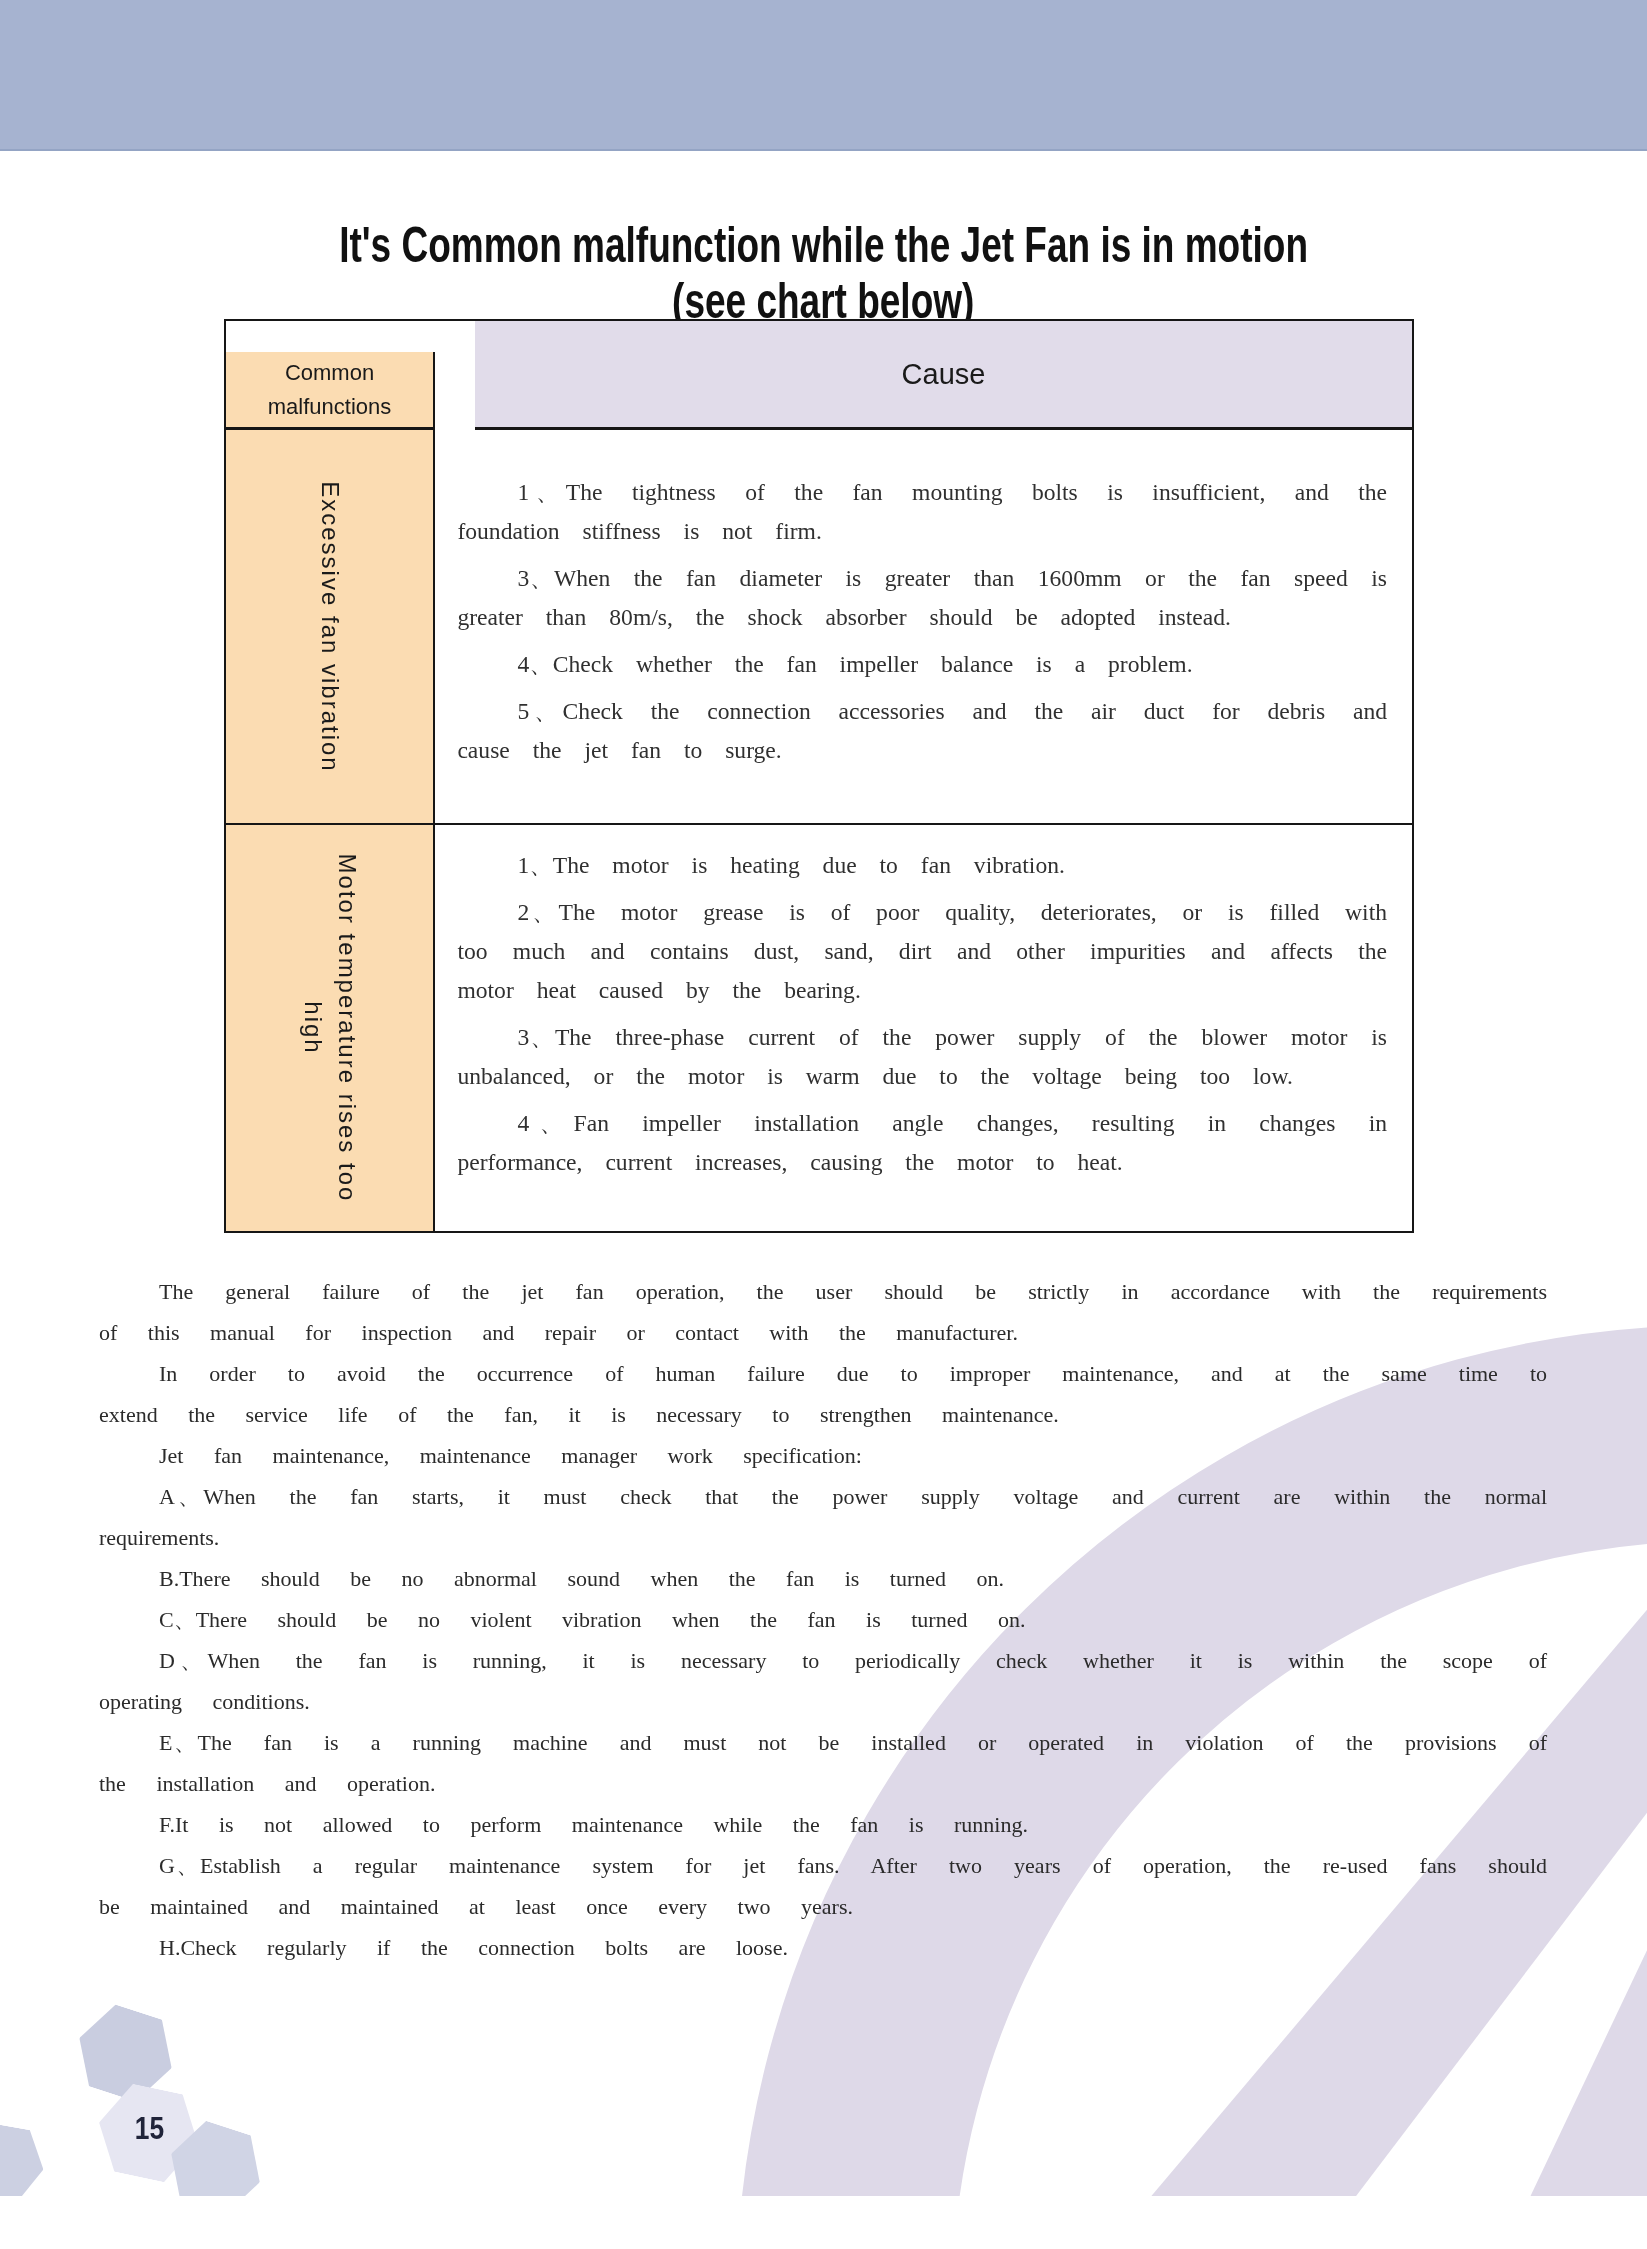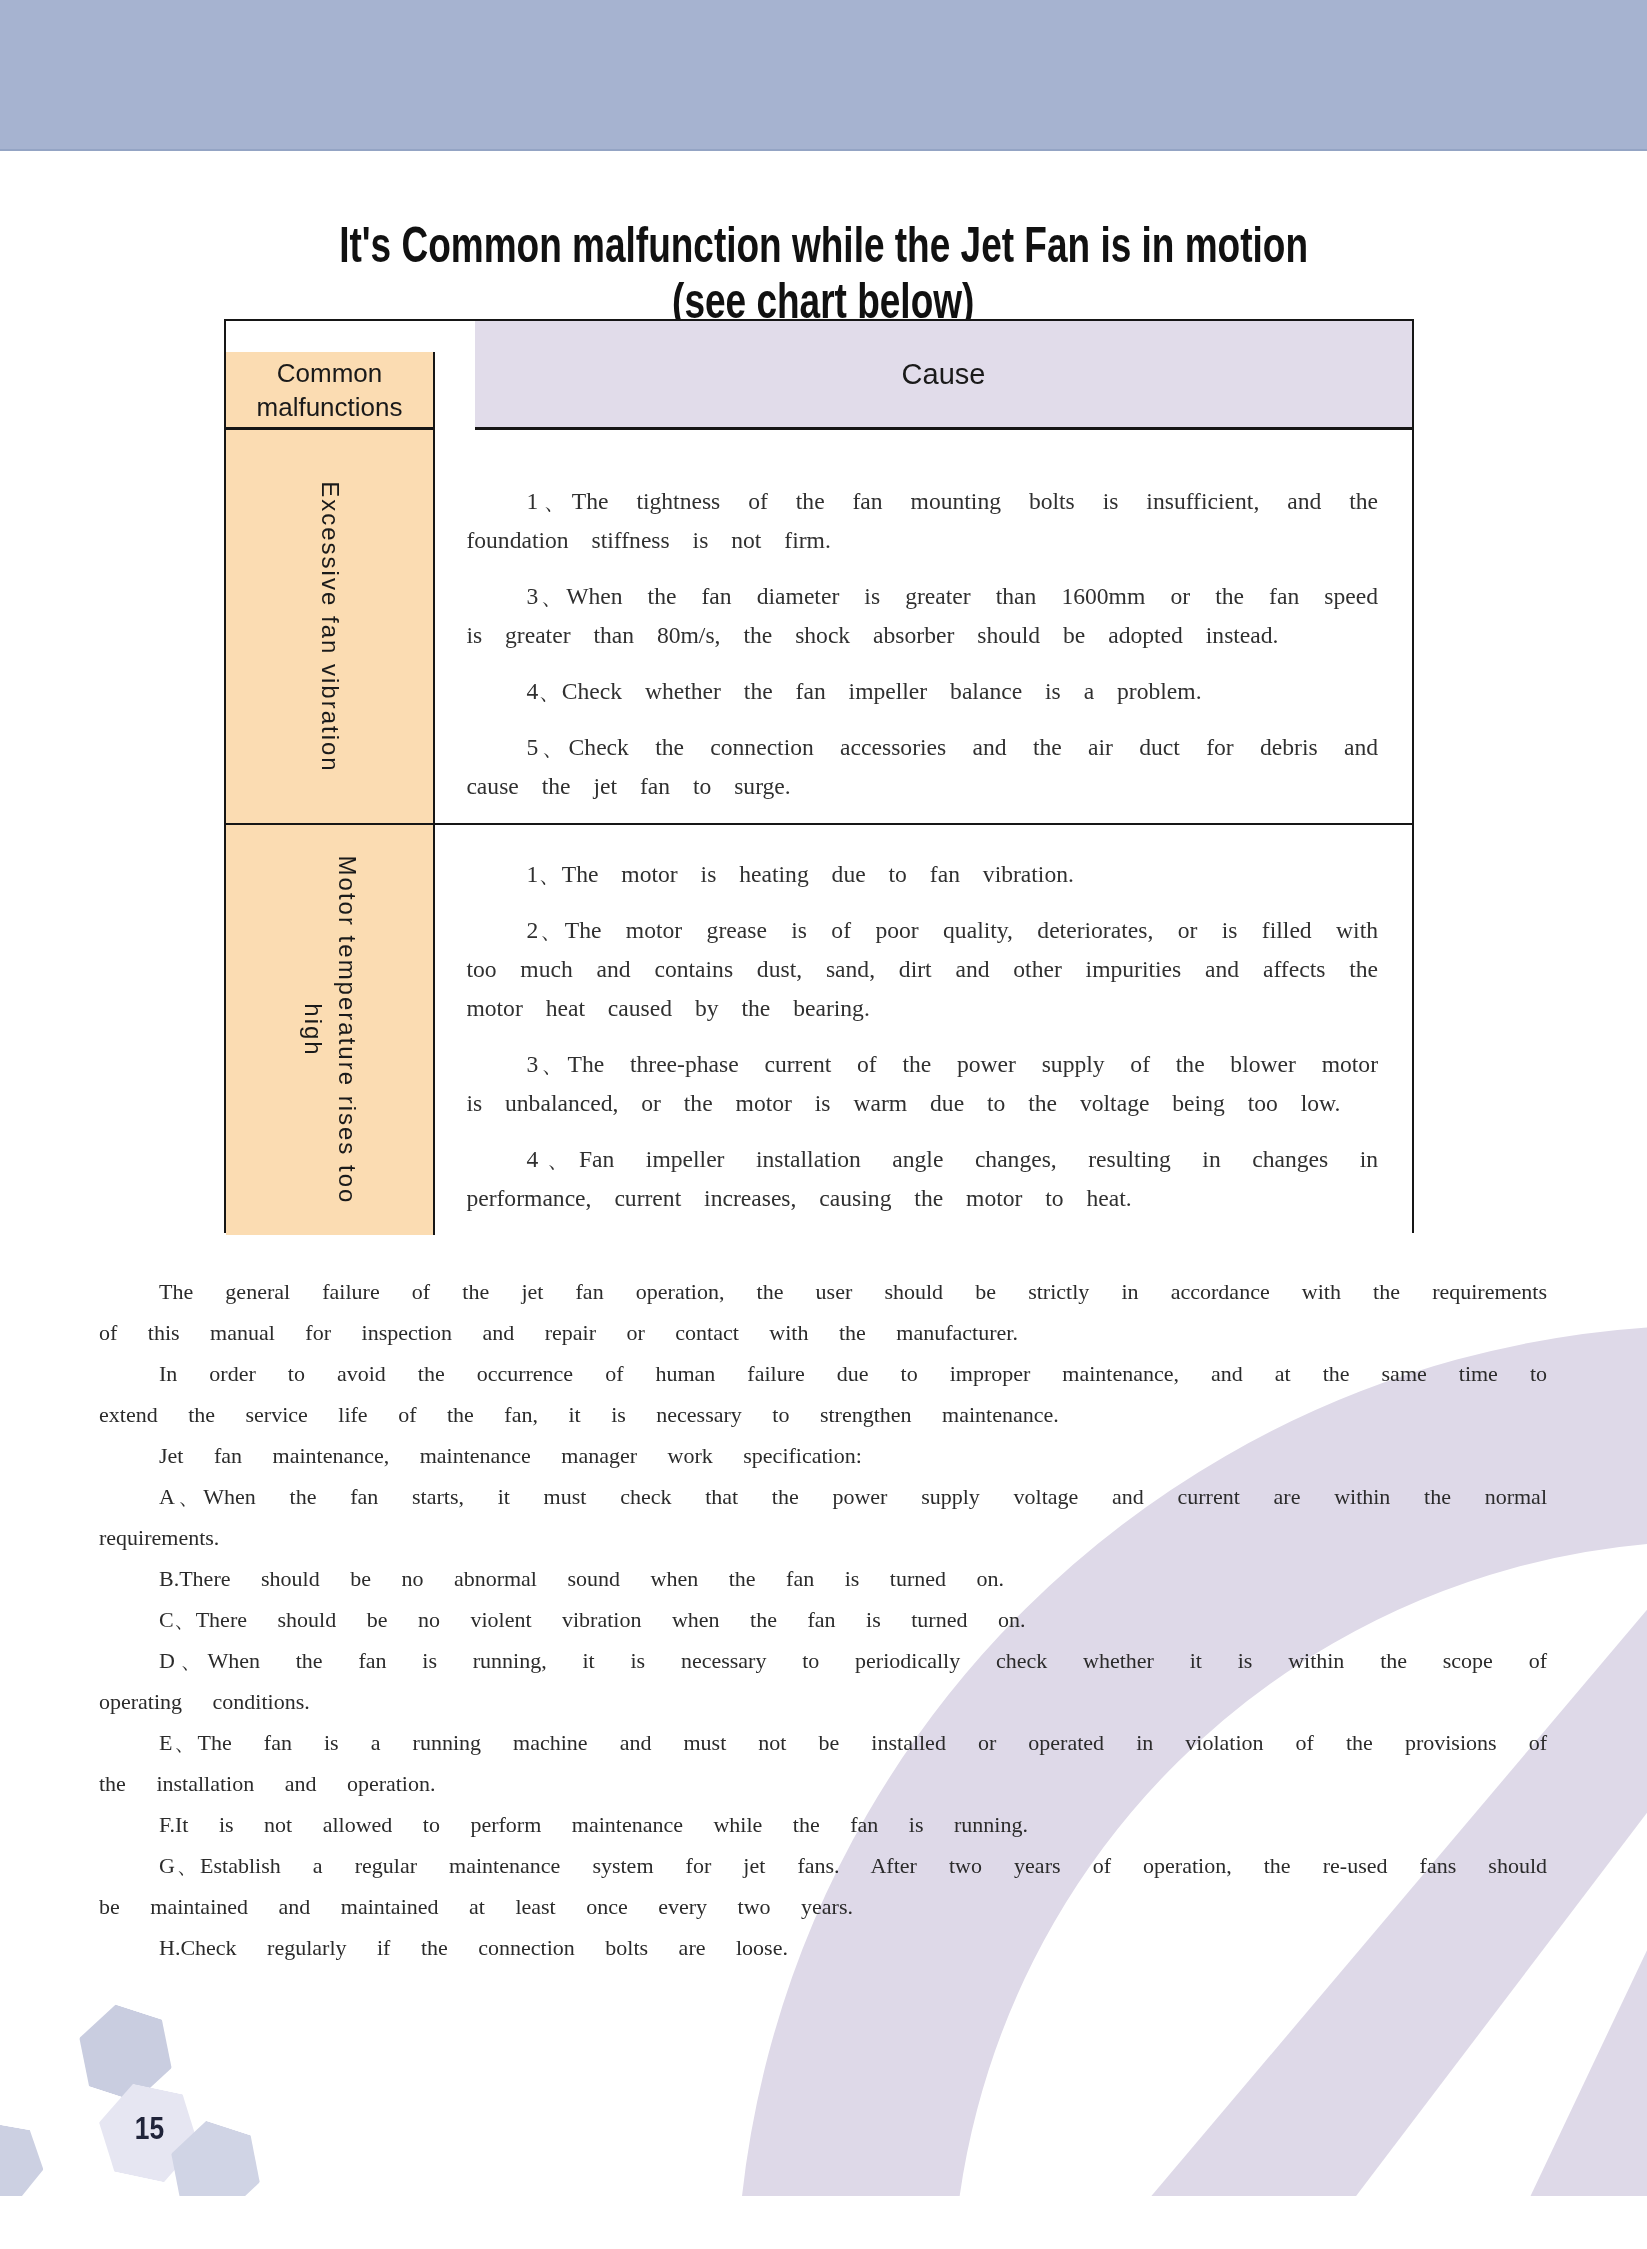--- a/index.html
+++ b/index.html
@@ -28,39 +28,39 @@
     position:absolute; left:224px; top:319px; width:1190px; height:914px; z-index:2;
     display:grid; grid-template-columns:209px 1fr; grid-template-rows:109px 395px 1fr;
     border:2.6px solid #161616; box-sizing:border-box; background:#ffffff;
   }
   .cell { box-sizing:border-box; position:relative; }
   .col1 { border-right:2.6px solid #161616; background:#fbdcb2; }
   .hdr  { border-bottom:3.9px solid #161616; }
   .r1   { border-bottom:2.6px solid #161616; }
   .hdr-left {
     display:flex; align-items:center; justify-content:center; text-align:center;
-    font-family:"Liberation Sans","DejaVu Sans",sans-serif; font-size:26px; line-height:34px; color:#1a1a1a;margin-top:31px;
+    font-family:"Liberation Sans","DejaVu Sans",sans-serif; font-size:22px; line-height:34px; color:#1a1a1a;margin-top:31px;
   }
   .hdr-right {
     background:#e1dcea; display:flex; align-items:center; justify-content:center;
     font-family:"Liberation Sans","DejaVu Sans",sans-serif; font-size:29px; color:#1a1a1a;margin-left:40px;
   }
   .vcell { overflow:hidden; }
   .vlabel {
     position:absolute; left:50%; top:50%;
     transform:translate(-50%,-50%) rotate(90deg);
     font-family:"Liberation Sans","DejaVu Sans",sans-serif;
     font-size:24px; letter-spacing:2px; line-height:34px; color:#1a1a1a;
     text-align:center;
   }
   .vlabel.one { width:366px; white-space:nowrap; }
   .vlabel.two { width:353px; }
   .cause { background:#ffffff; }
   .cause p {
-    margin:17px; text-align:justify; text-indent:60px;
+    margin:8px; text-align:justify; text-indent:60px;
     font-size:23.6px; line-height:39px; word-spacing:17px; color:#303030;
   }
   .cause.c1 { padding:35px 17px 0 14.4px; }
   .cause.c2 { padding:13px 17px 0 14.4px; }
   
   .bodytext {
     position:absolute; left:99px; top:1271px; width:1448px; z-index:2;
   }
   .bodytext p {
     margin:0; text-align:justify; text-indent:60px;

